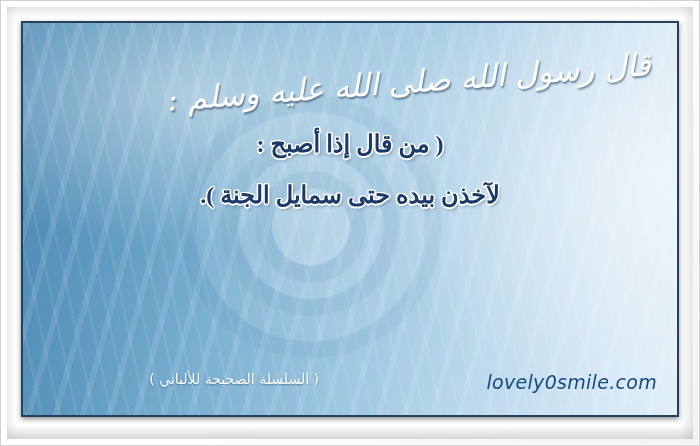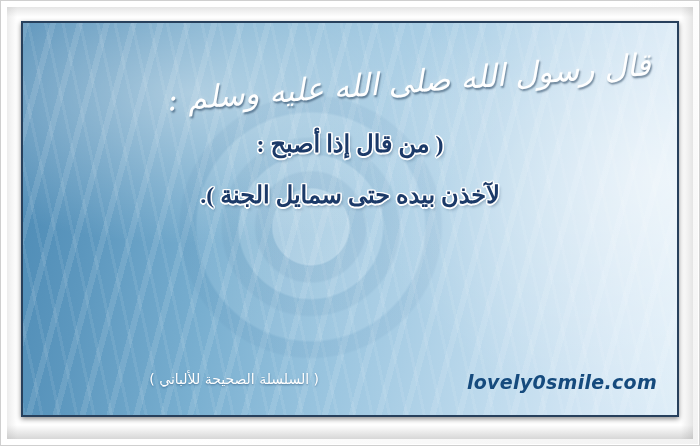--- a/index.html
+++ b/index.html
@@ -131,21 +131,21 @@
     color:#164a7c;
     font-family:"DejaVu Sans", sans-serif;
     font-weight:bold;
     font-size:16px;line-height:19px;
     white-space:nowrap;
   }
   #brand-url{
     display:block;
     color:#154a7d;
     font-family:"DejaVu Sans", sans-serif;
-    font-style:italic;font-weight:bold;
+    font-style:italic;font-weight:normal;
     font-size:19px;line-height:22px;
     letter-spacing:.3px;
     direction:ltr;text-align:right;
     white-space:nowrap;
   }
 </style>
 </head>
 <body>
 
 <div id="card">

